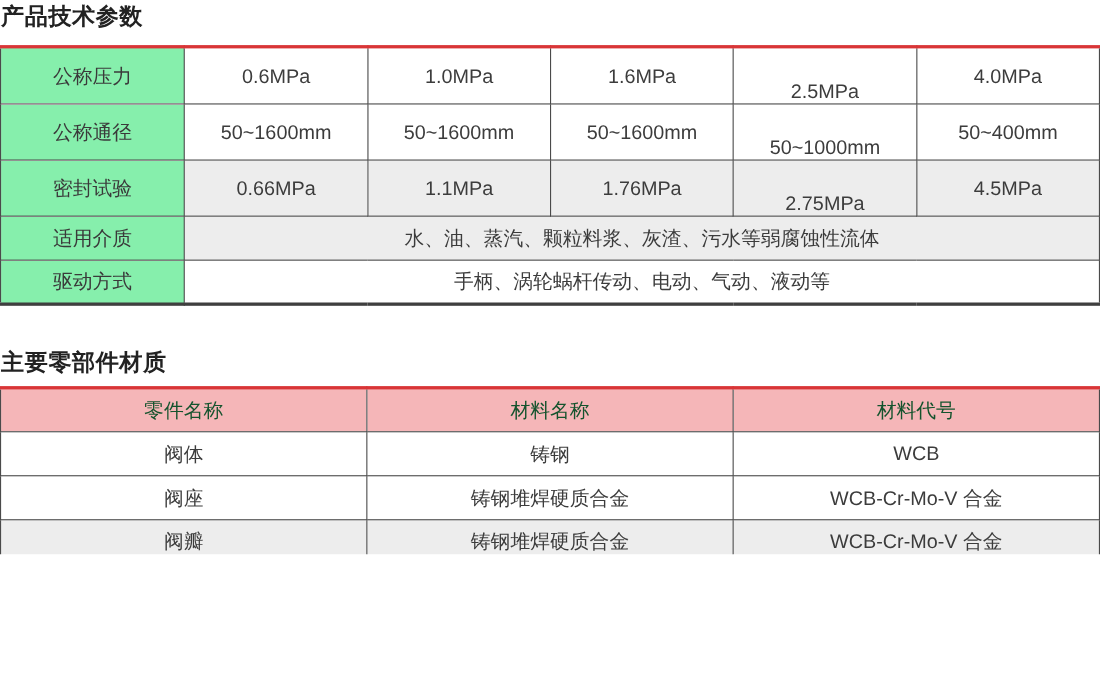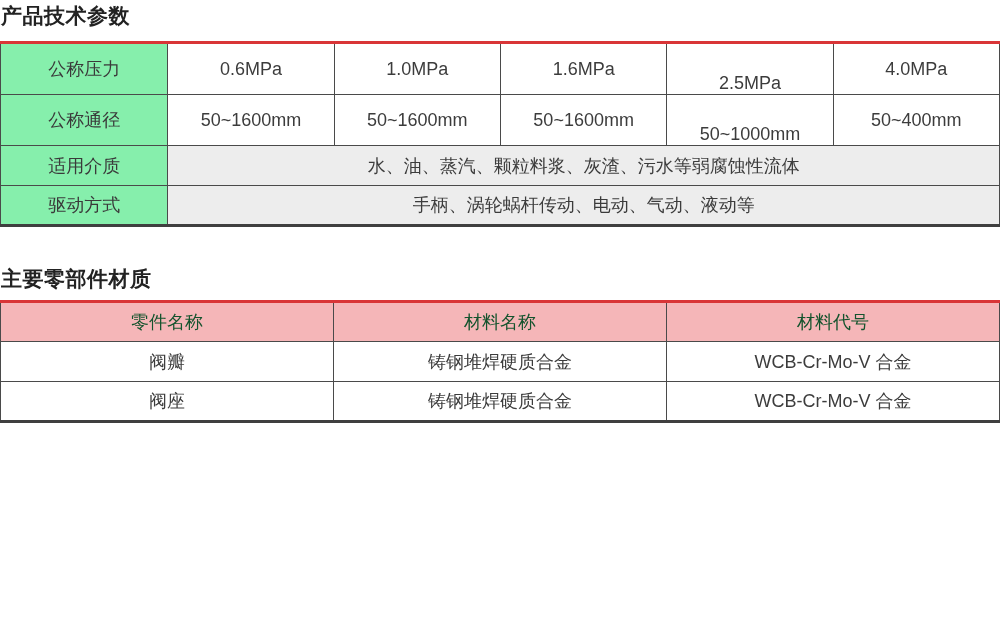--- a/index.html
+++ b/index.html
@@ -80,20 +80,28 @@
         </tr>
         <tr>
           <th class="label">公称通径</th>
           <td>50~1600mm</td>
           <td>50~1600mm</td>
           <td>50~1600mm</td>
           <td class="drop">50~1000mm</td>
           <td>50~400mm</td>
         </tr>
         <tr>
+          <th class="label">密封试验</th>
+          <td>0.66MPa</td>
+          <td>1.1MPa</td>
+          <td>1.76MPa</td>
+          <td class="drop">2.75MPa</td>
+          <td>4.5MPa</td>
+        </tr>
+        <tr>
           <th class="label">适用介质</th>
           <td colspan="5">水、油、蒸汽、颗粒料浆、灰渣、污水等弱腐蚀性流体</td>
         </tr>
         <tr>
           <th class="label">驱动方式</th>
           <td colspan="5">手柄、涡轮蜗杆传动、电动、气动、液动等</td>
         </tr>
       </tbody>
   </table>
 
@@ -107,25 +115,30 @@
       </colgroup>
     <thead>
       <tr>
           <th>零件名称</th>
           <th>材料名称</th>
           <th>材料代号</th>
         </tr>
     </thead>
     <tbody>
         <tr>
-          <td>阀瓣</td>
+          <td>阀体</td>
+          <td>铸钢</td>
+          <td>WCB</td>
+        </tr>
+        <tr>
+          <td>阀座</td>
           <td>铸钢堆焊硬质合金</td>
           <td>WCB-Cr-Mo-V 合金</td>
         </tr>
         <tr>
-          <td>阀座</td>
+          <td>阀瓣</td>
           <td>铸钢堆焊硬质合金</td>
           <td>WCB-Cr-Mo-V 合金</td>
         </tr>
       </tbody>
   </table>
 
 </div>
 
 </body></html>

